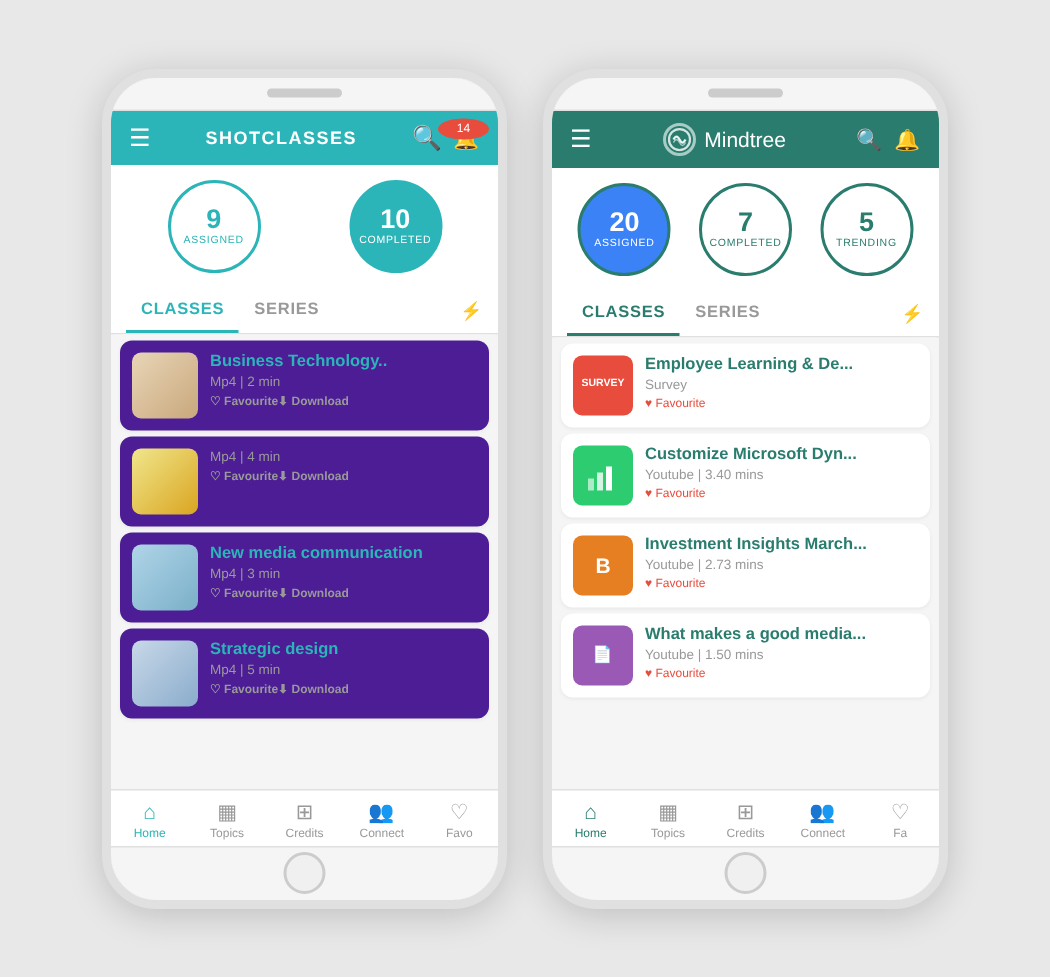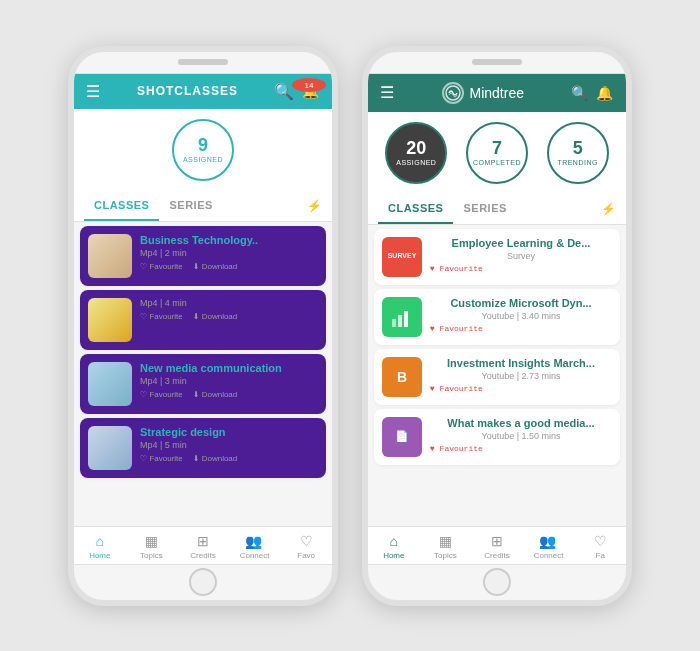--- a/index.html
+++ b/index.html
@@ -196,21 +196,21 @@
       color: #2bb5b8;
       margin-bottom: 2px;
     }
     .class-meta {
       font-size: 9px;
       color: #999;
       margin-bottom: 4px;
     }
     .class-actions {
       display: flex;
-      gap: 10px;
+      font-weight: bold;
     }
     .class-action {
       font-size: 8px;
       color: #999;
       display: flex;
       align-items: center;
       gap: 2px;
       cursor: pointer;
     }
 
@@ -273,21 +273,21 @@
       display: flex;
       flex-direction: column;
       align-items: center;
       justify-content: center;
       width: 62px;
       height: 62px;
       border-radius: 50%;
       border: 2px solid #2a7d6e;
     }
     .stat-circle-mind.filled {
-      background: #404040;
+      background: #3b82f6;
       color: white;
     }
     .stat-circle-mind .num {
       font-size: 18px;
       font-weight: 700;
       line-height: 1;
       color: #2a7d6e;
     }
     .stat-circle-mind.filled .num { color: white; }
     .stat-circle-mind .lbl {
@@ -340,40 +340,39 @@
       height: 40px;
       border-radius: 6px;
       flex-shrink: 0;
       display: flex;
       align-items: center;
       justify-content: center;
       font-size: 11px;
       font-weight: 700;
       color: white;
     }
-    .class-info-mind { flex: 1; text-align: center; }
+    .class-info-mind { flex: 1; }
     .class-title-mind {
       font-size: 11px;
       font-weight: 700;
       color: #2a7d6e;
       margin-bottom: 2px;
     }
     .class-meta-mind {
       font-size: 9px;
       color: #999;
       margin-bottom: 3px;
     }
     .class-fav {
       font-size: 8px;
       color: #e74c3c;
       display: flex;
       align-items: center;
       gap: 2px;
       cursor: pointer;
-      font-family: Liberation Mono, monospace;
     }
 
     .bottom-nav-mind {
       display: flex;
       background: white;
       border-top: 1px solid #e0e0e0;
       flex-shrink: 0;
     }
     .nav-item-mind {
       flex: 1;
@@ -417,20 +416,24 @@
             🔔
             <span class="badge">14</span>
           </span>
         </div>
       </div>
 
       <div class="stats-row">
         <div class="stat-circle">
           <span class="num">9</span>
           <span class="lbl">ASSIGNED</span>
+        </div>
+        <div class="stat-circle filled">
+          <span class="num">10</span>
+          <span class="lbl">COMPLETED</span>
         </div>
       </div>
 
       <div class="tabs-row">
         <span class="tab active">CLASSES</span>
         <span class="tab">SERIES</span>
         <div class="tab-spacer"></div>
         <span class="filter-icon">⚡</span>
       </div>
 

